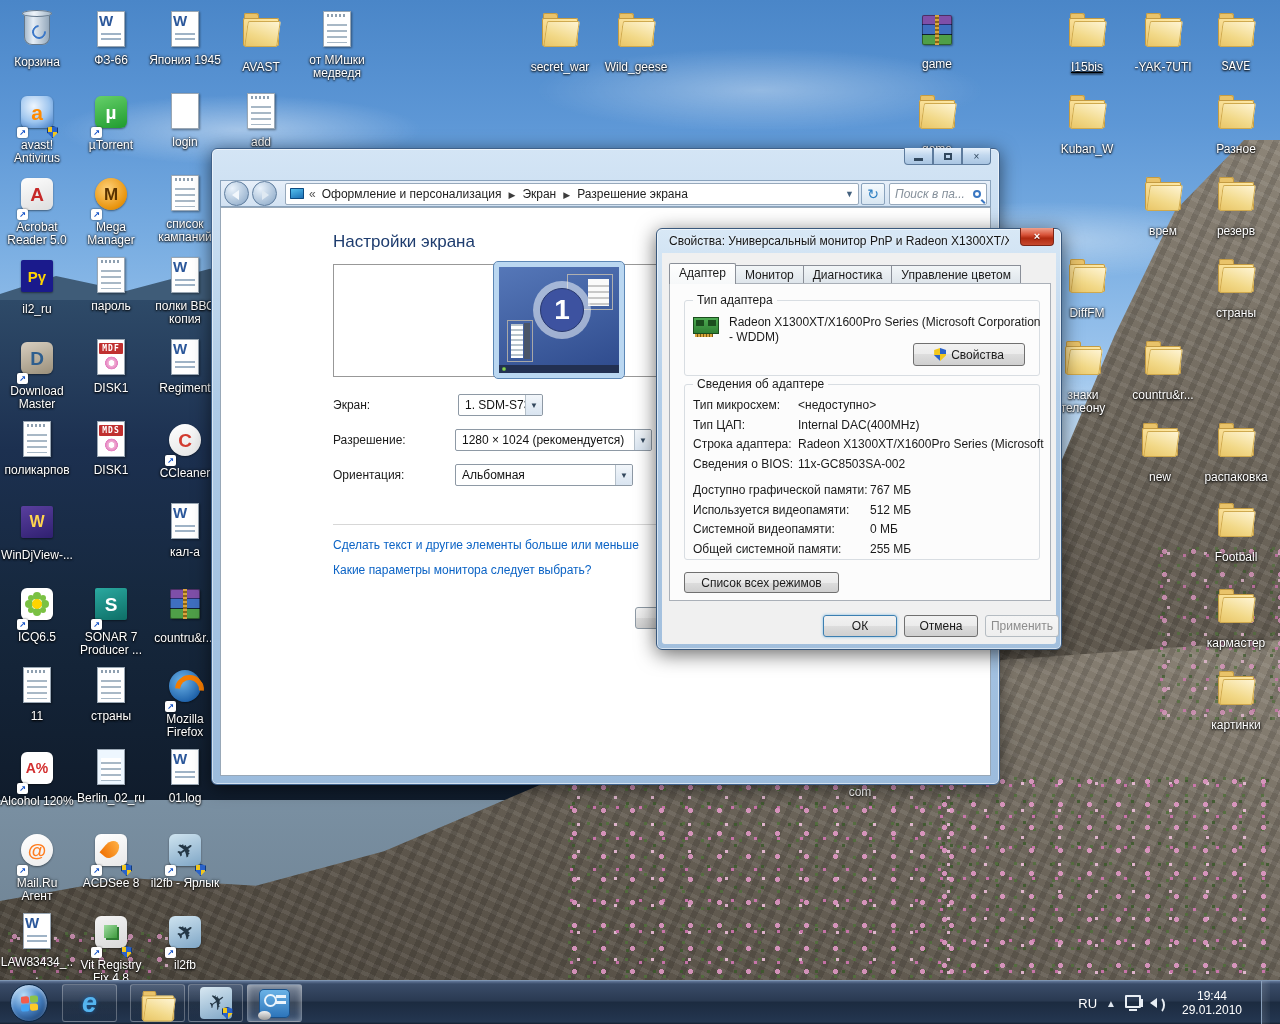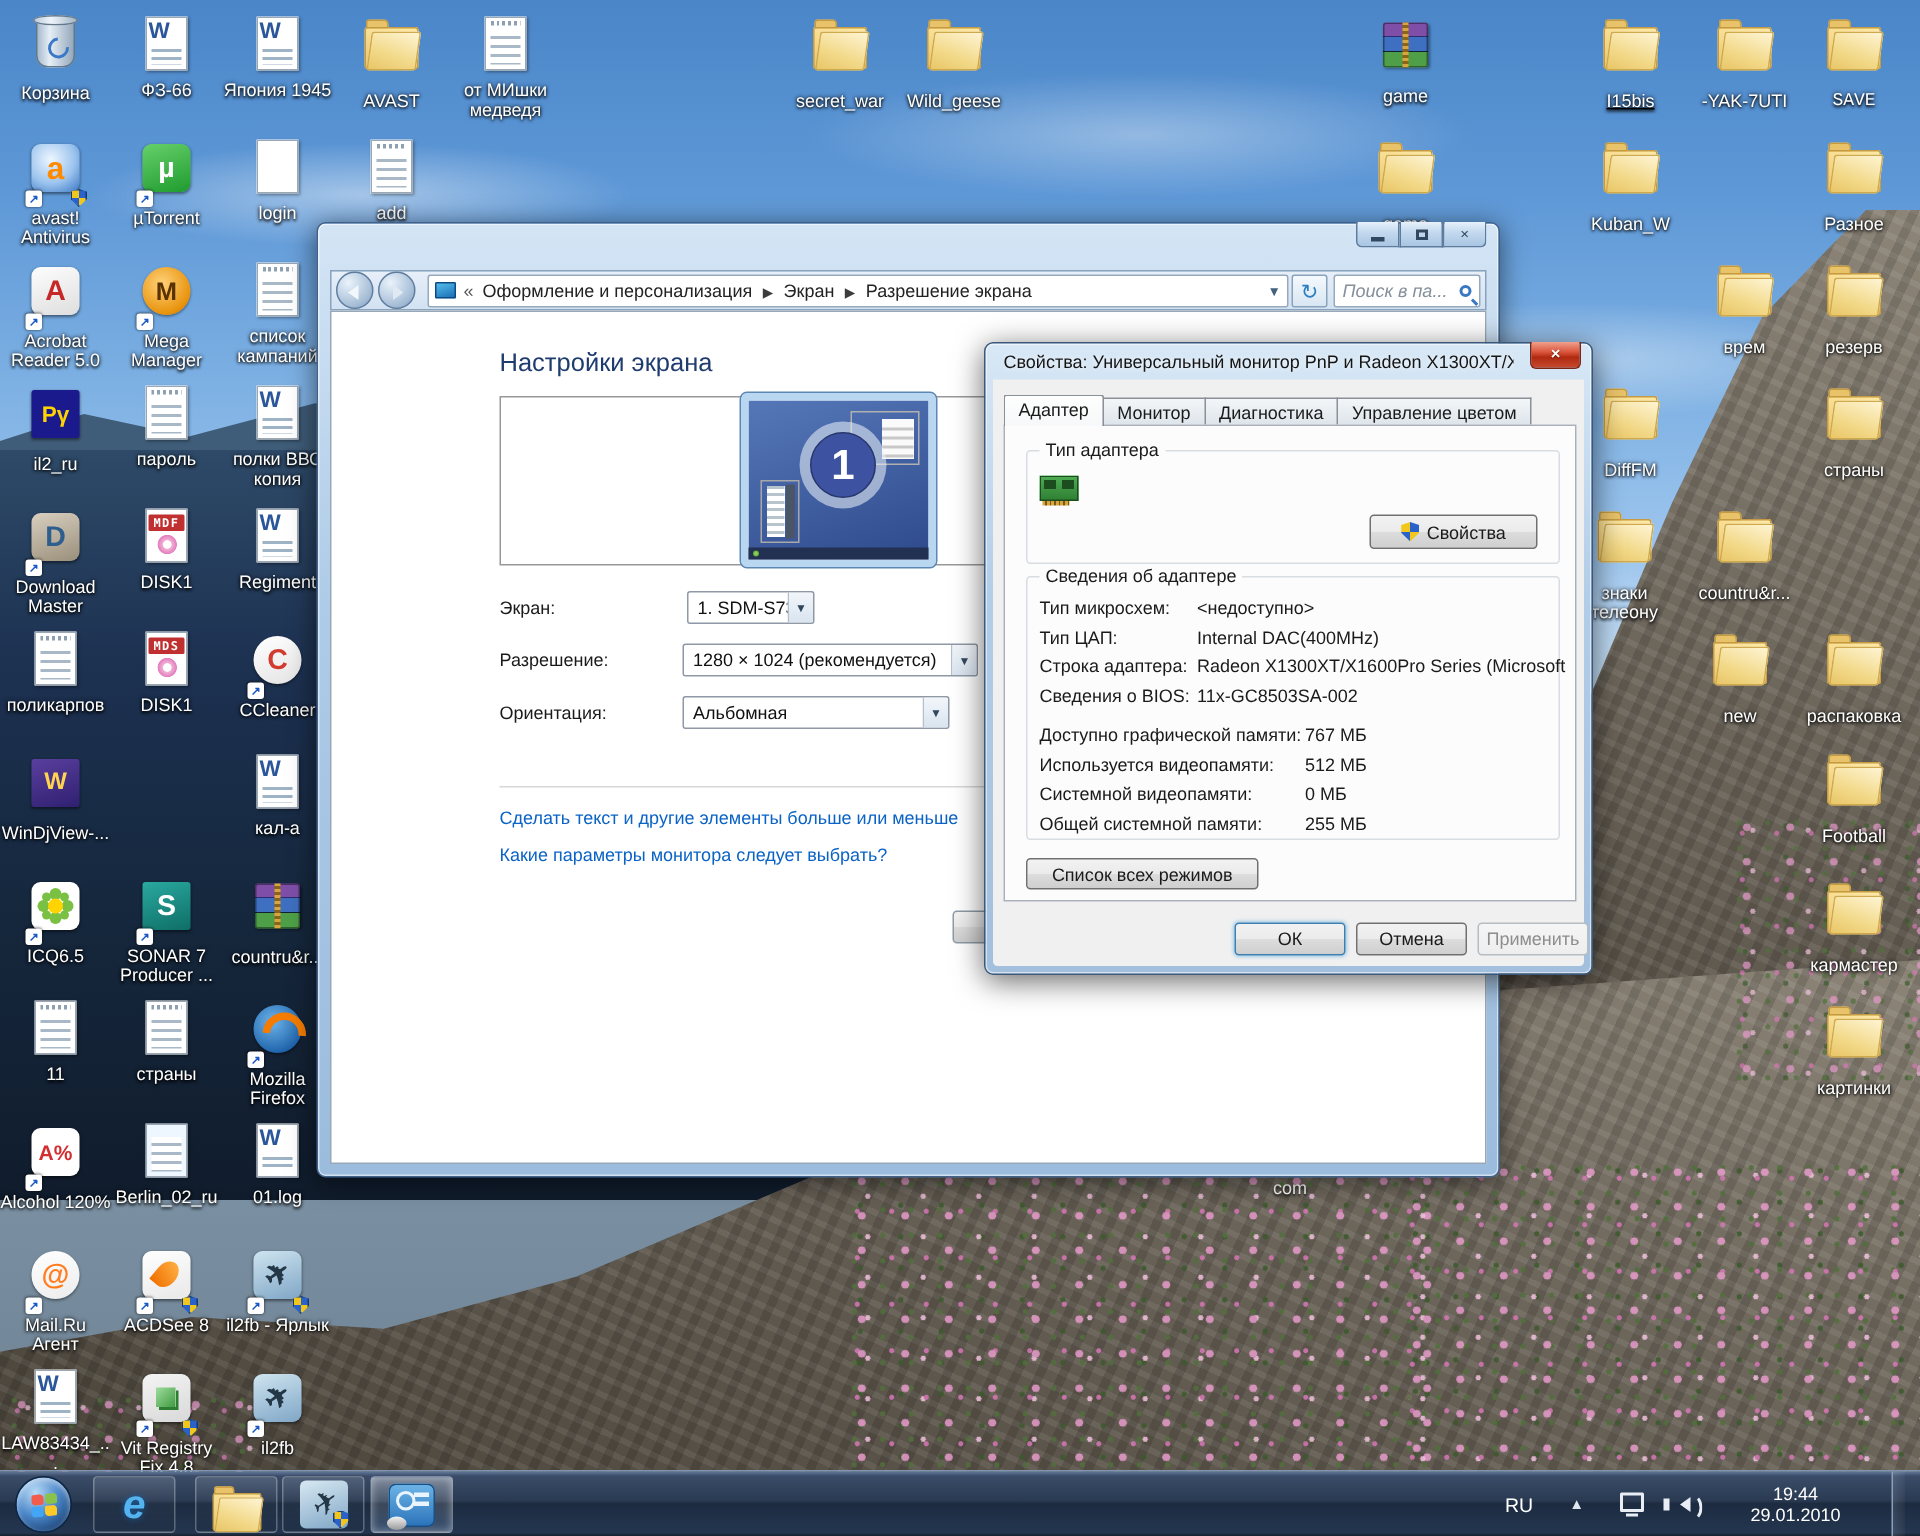--- a/index.html
+++ b/index.html
@@ -261,21 +261,21 @@
     display:flex;align-items:center;justify-content:center;}
   .tb-il2 .pl{font-size:21px;color:#243746;transform:rotate(-35deg);}
   .tb-disp{width:31px;height:29px;border-radius:5px;background:linear-gradient(#6db5e8,#2a72b8);
     box-shadow:inset 0 0 0 1px #1a4f86;position:relative;}
   .tb-disp::before{content:"";position:absolute;left:5px;top:5px;width:9px;height:9px;border-radius:50%;
     border:2px solid #eaf4fc;}
   .tb-disp::after{content:"";position:absolute;right:4px;top:6px;width:10px;height:3px;background:#eaf4fc;
     box-shadow:0 6px 0 #eaf4fc;}
   .tb-mouse{position:absolute;left:10px;bottom:1px;width:13px;height:9px;border-radius:50%;
     background:linear-gradient(#f2f2f2,#9a9a9a);}
-  .tray{position:absolute;right:10px;top:0;height:44px;display:flex;align-items:center;gap:24px;color:#fff;}
+  .tray{position:absolute;right:10px;top:0;height:44px;display:flex;align-items:center;gap:9px;color:#fff;}
   .tray-lang{font-size:13px;}
   .tray-arrow{font-size:10px;color:#dfe6ee;}
   .tray-net{width:16px;height:13px;border:2px solid #e8eef4;border-radius:1px;position:relative;margin-top:-3px;}
   .tray-net::after{content:"";position:absolute;left:2px;bottom:-5px;width:8px;height:2px;background:#e8eef4;box-shadow:3px -2px 0 -1px #e8eef4;}
   .tray-vol{width:0;height:0;border-top:5px solid transparent;border-bottom:5px solid transparent;
     border-right:7px solid #e8eef4;position:relative;margin-right:6px;}
   .tray-vol::before{content:"";position:absolute;left:-11px;top:-4px;width:4px;height:8px;background:#e8eef4;}
   .tray-vol::after{content:"";position:absolute;left:1px;top:-7px;width:10px;height:14px;
     border:2px solid transparent;border-right-color:#e8eef4;border-radius:50%;}
   .tray-clock{text-align:center;font-size:12px;line-height:14px;width:80px;}
@@ -768,20 +768,21 @@
       <div class="tabs" id="tabs">
           <div class="tab active">Адаптер</div>
           <div class="tab">Монитор</div>
           <div class="tab">Диагностика</div>
           <div class="tab">Управление цветом</div>
         </div>
       <div class="tabpanel">
         <div class="grp grp1">
           <span class="grp-legend">Тип адаптера</span>
           <div class="pci"></div>
+          <div class="adapter-name">Radeon X1300XT/X1600Pro Series (Microsoft Corporation - WDDM)</div>
           <div class="btn btn-props">
             <span class="shield"></span>
             <span>Свойства</span>
           </div>
         </div>
         <div class="grp grp2">
           <span class="grp-legend">Сведения об адаптере</span>
           <div id="inforows">
               <div class="inforow" style="left: 8px; top: 13px; width: 346px; height: 16px; text-align: center;">
                 <span class="lab">Тип микросхем:</span>

